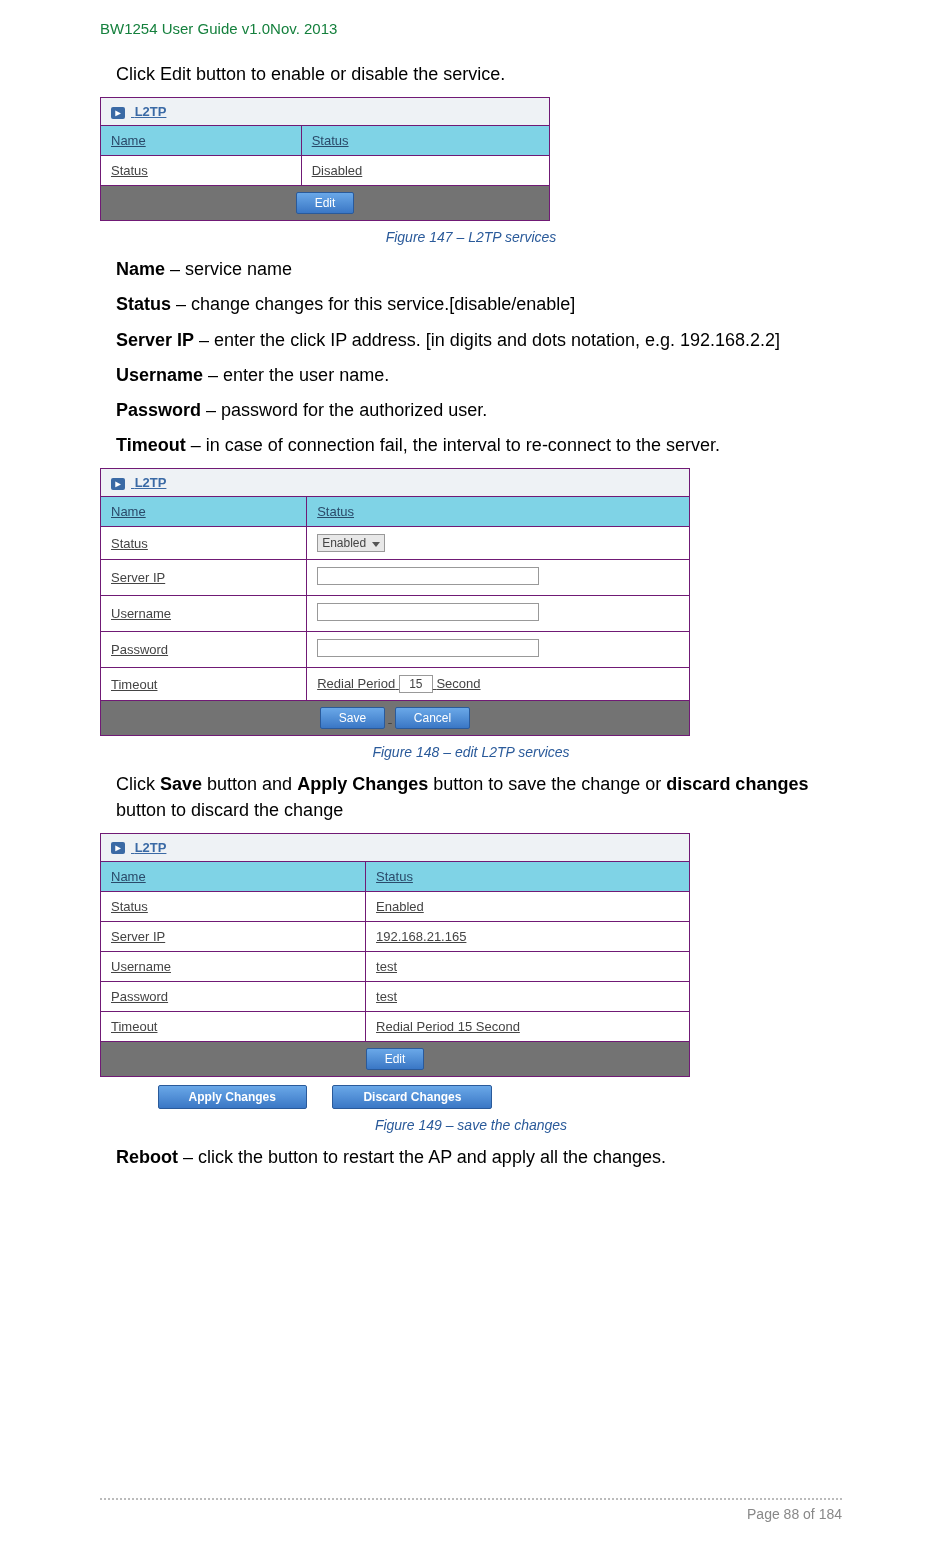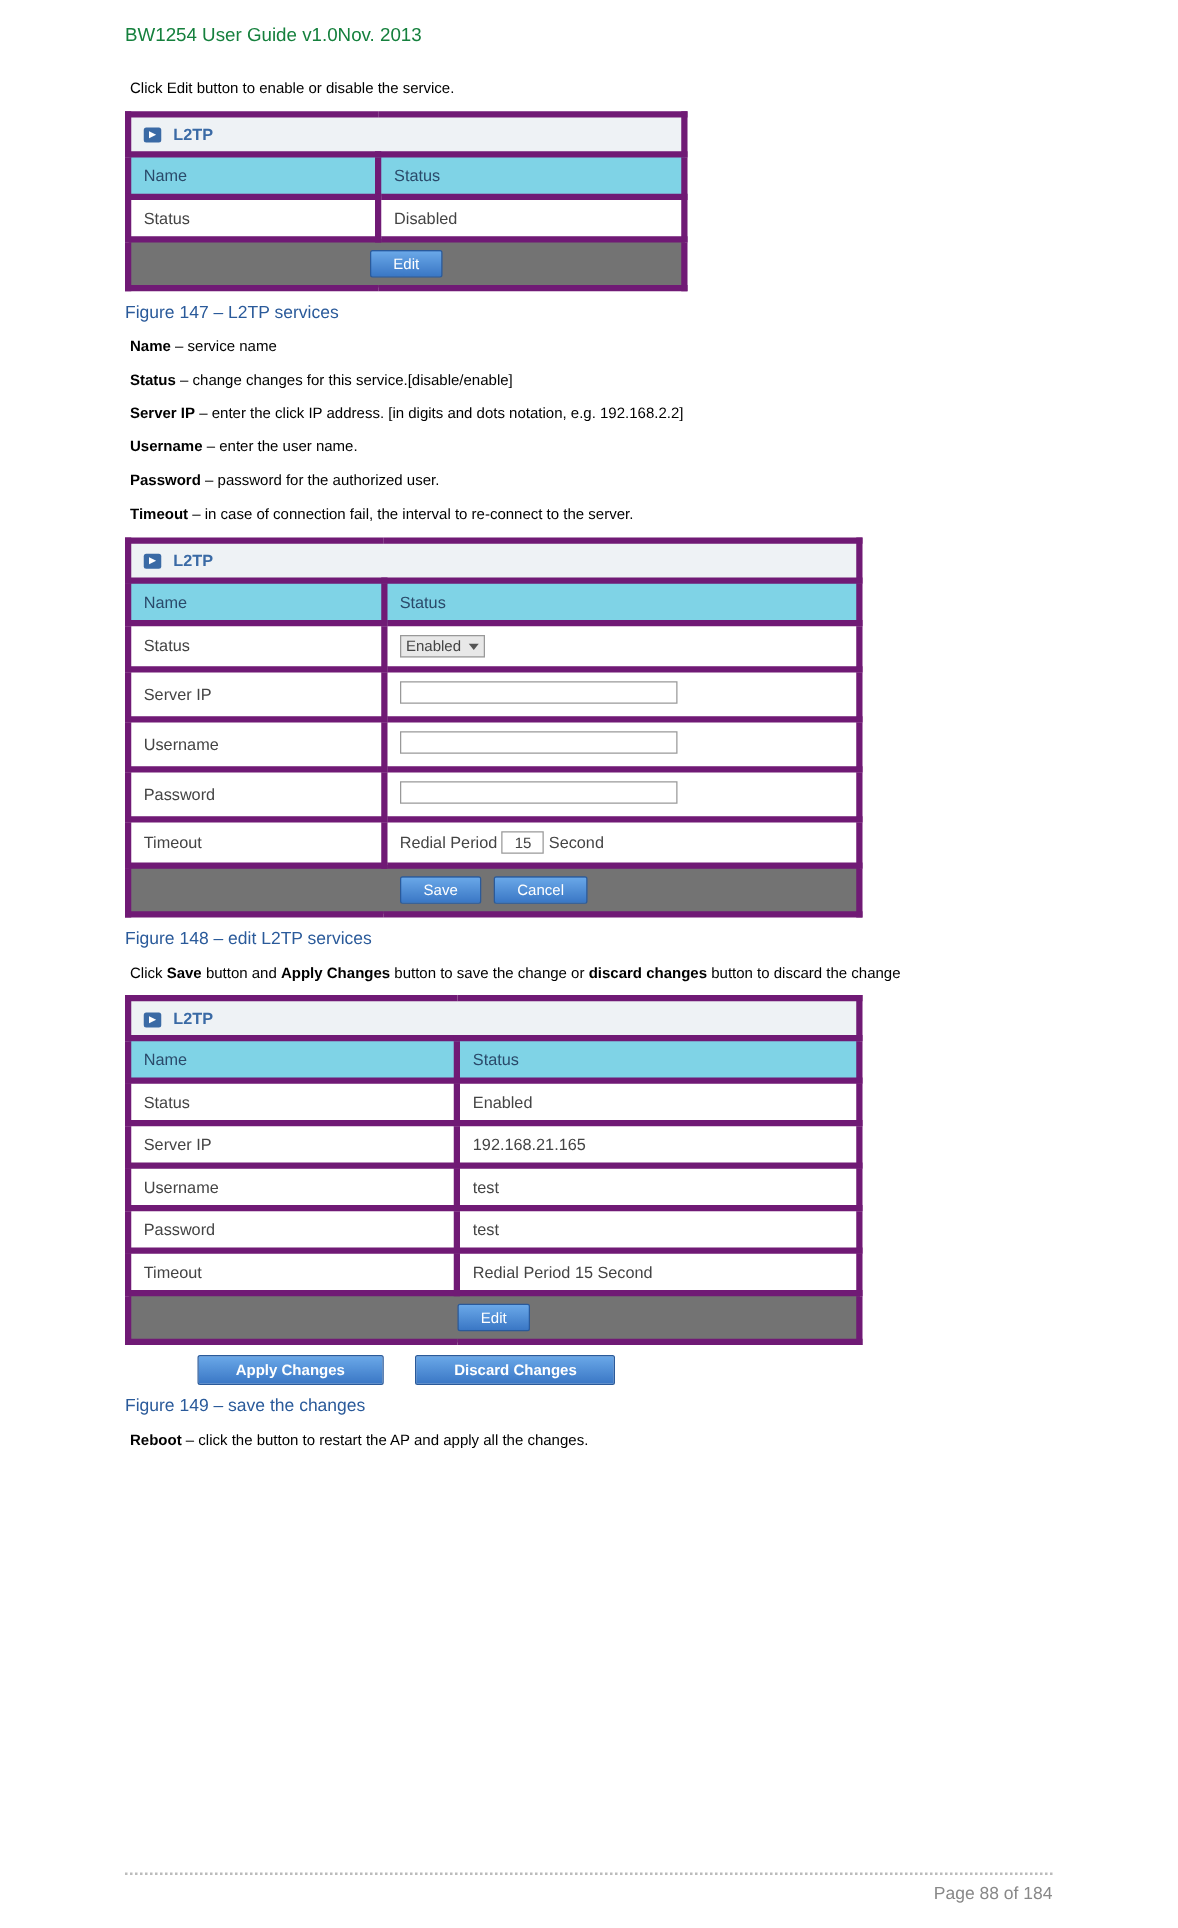--- a/index.html
+++ b/index.html
@@ -18,44 +18,47 @@
     min-height: 1542px;
   }
   .header {
     display: flex;
     justify-content: flex-start;
     font-size: 15px;
     color: #15803d;
     margin-bottom: 25px;
   }
   .body-text {
-    font-size: 12px;
+    font-size: 18px;
     line-height: 1.4;
-    margin: 10px 4px;
+    margin: 10px 16px;
   }
   .bold { font-weight: bold; }
   .caption {
     color: #2a5a9a;
+    font-style: italic;
     font-size: 14px;
     margin: 8px 0 12px 0;
+    text-align: center;
   }
   .tbl {
     border-collapse: collapse;
     width: 450px;
     margin: 5px 0;
     border: 1px solid #ccc;
     font-size: 13px;
   }
   .tbl.wide { width: 590px; }
   .tbl th, .tbl td {
-    border: 5px solid #701a75;
+    border: 1px solid #701a75;
     padding: 7px 10px;
     text-align: left;
     font-weight: normal;
     color: #444;
+    text-decoration: underline;
   }
   .section-title-row td {
     background: #eef2f5;
     color: #3a6aa5;
     font-weight: bold;
     padding: 6px 10px;
   }
   .section-title-row .arrow-icon {
     display: inline-block;
     width: 14px; height: 12px;

